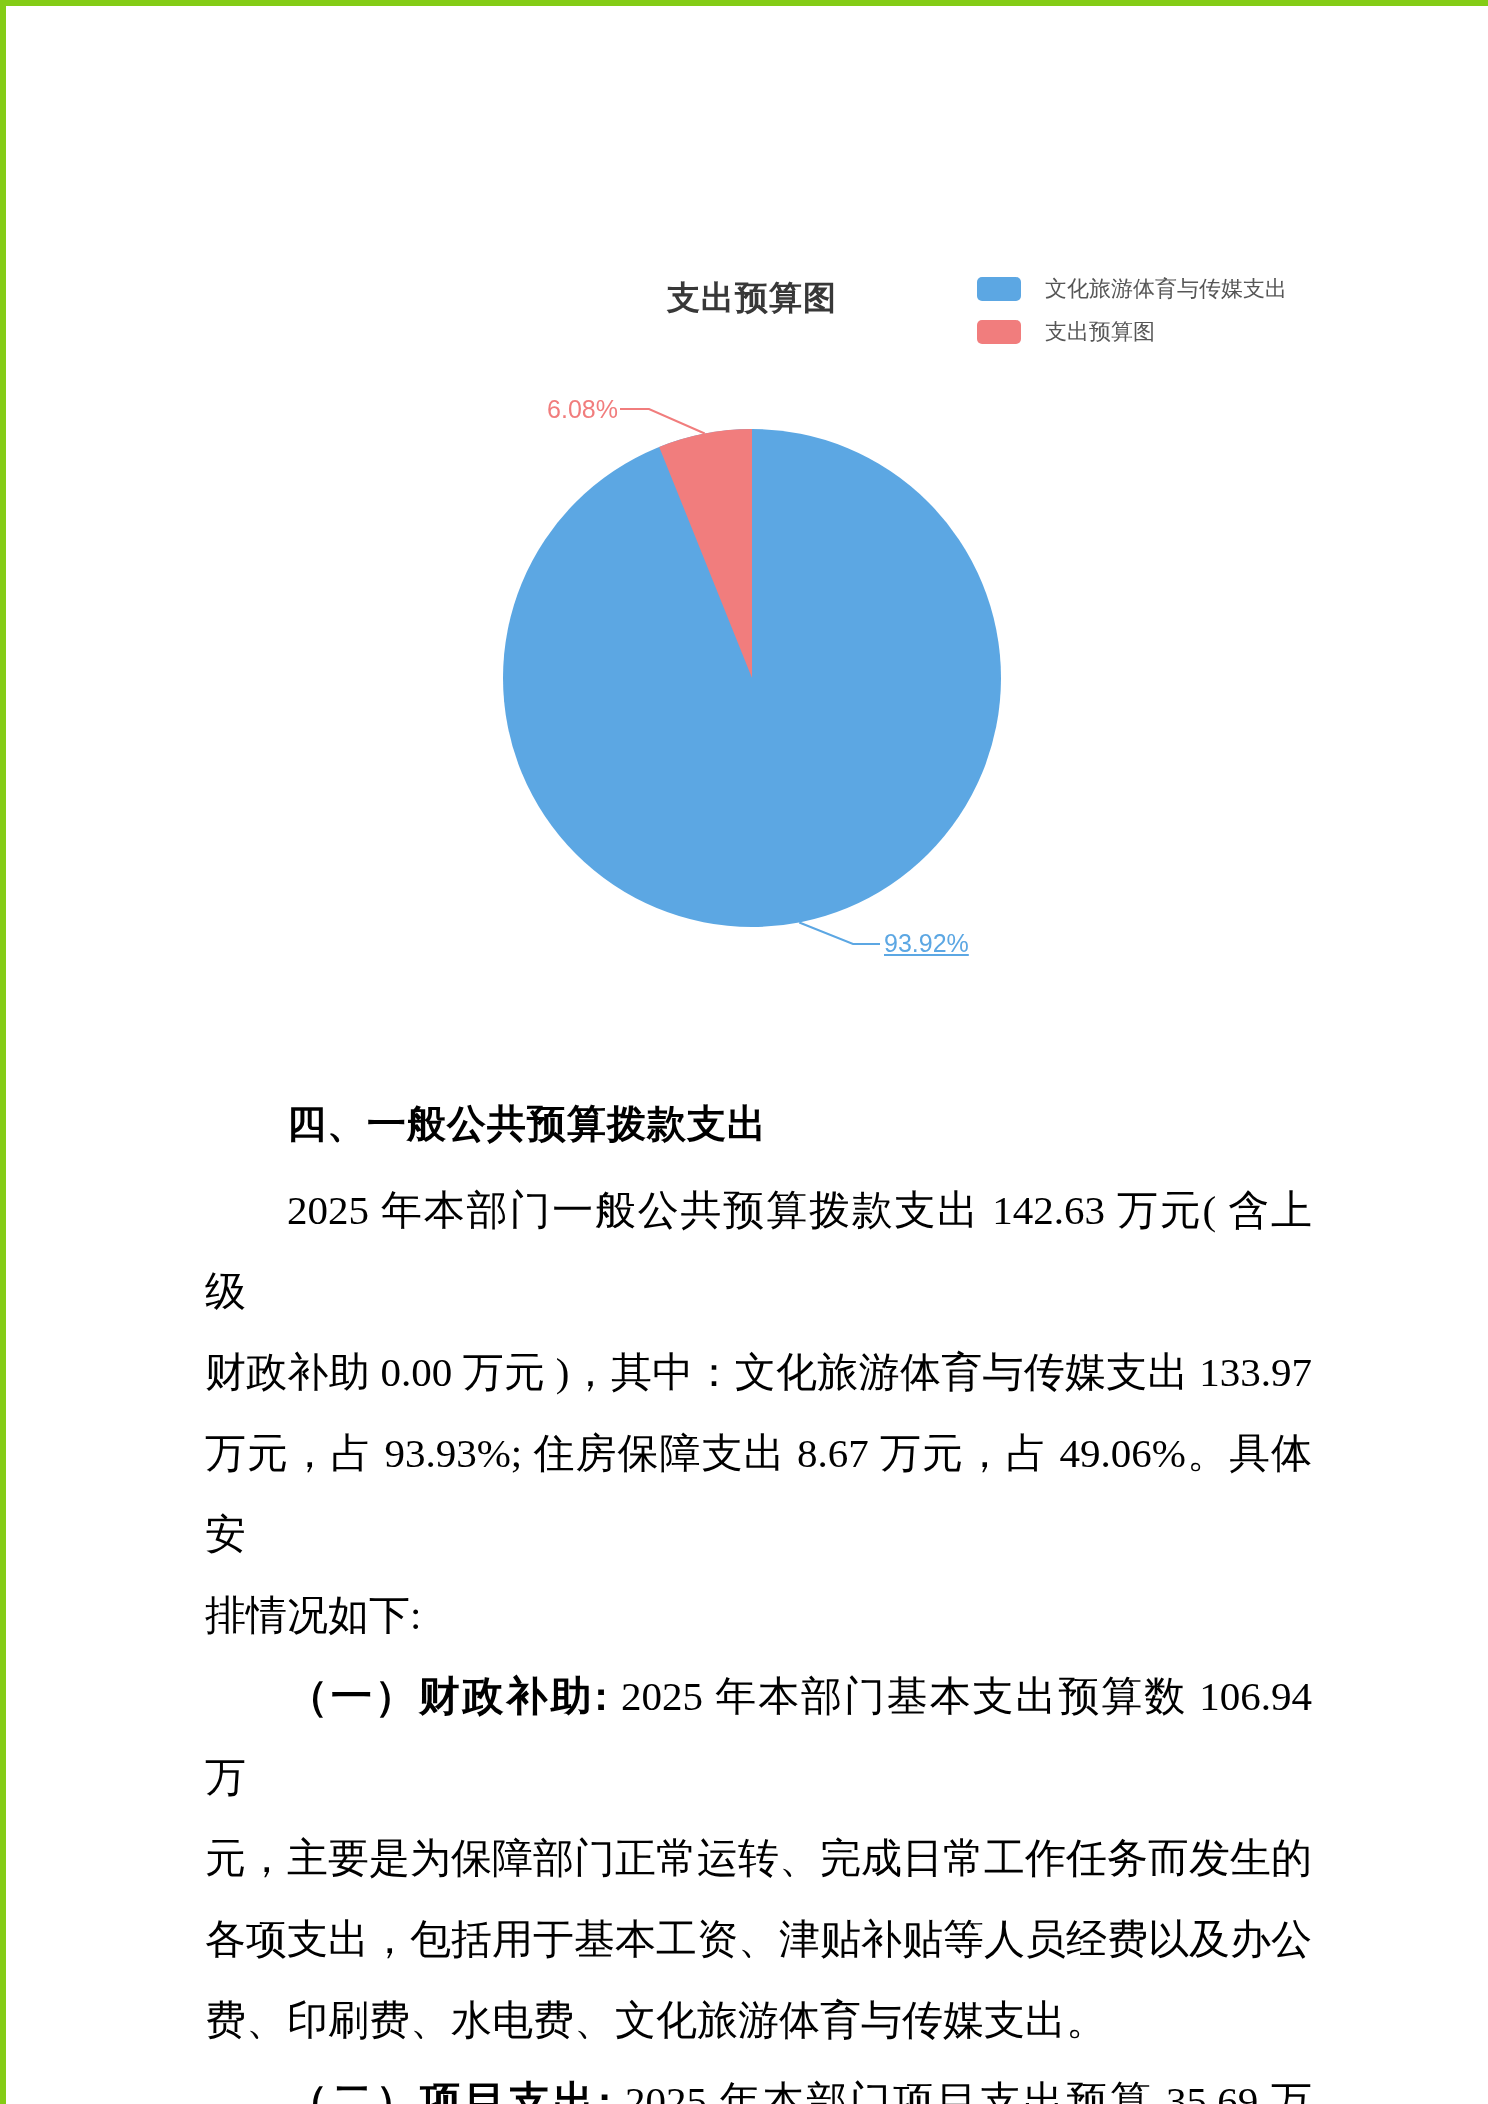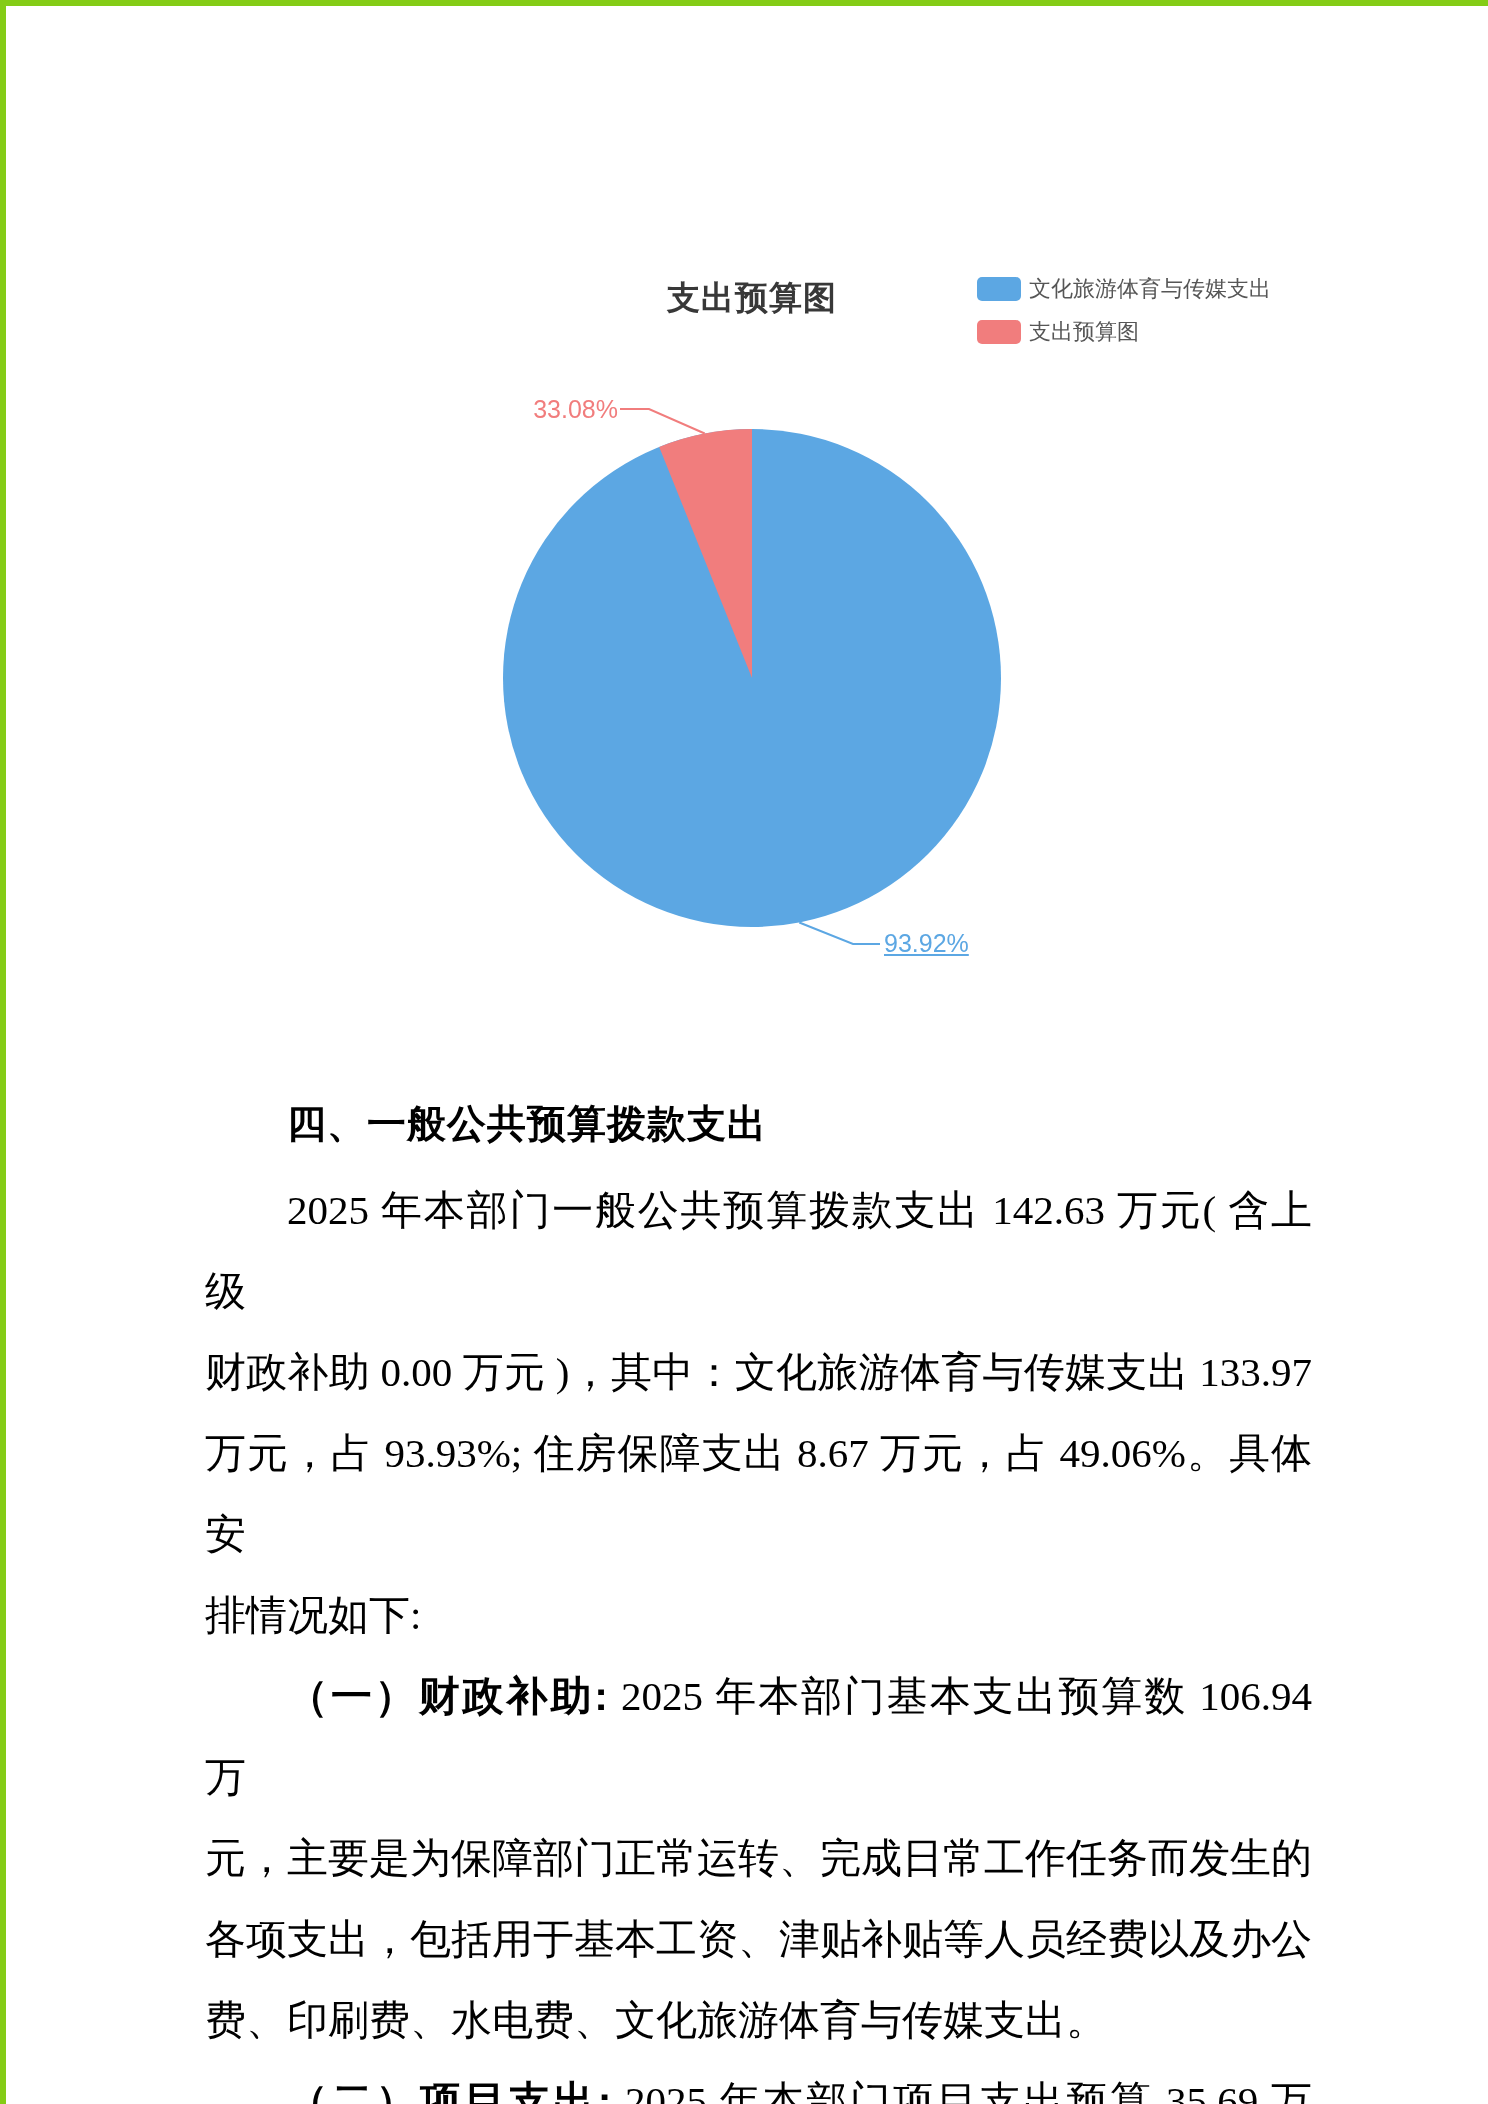--- a/index.html
+++ b/index.html
@@ -16,21 +16,21 @@
     position:absolute;left:746px;top:270px;transform:translateX(-50%);
     font-size:33px;font-weight:bold;color:#383838;letter-spacing:1px;
     white-space:nowrap;
   }
   #legend{
     position:absolute;left:971px;top:271px;
     display:flex;flex-direction:column;gap:19px;
   }
   .legend-row{display:flex;align-items:center;height:24px;}
   .legend-swatch{width:44px;height:24px;border-radius:5px;flex:0 0 auto;}
-  .legend-label{margin-left:8px;font-size:22px;color:#565656;white-space:nowrap;}
+  .legend-label{margin-left:24px;font-size:22px;color:#565656;white-space:nowrap;}
   #pie-svg{position:absolute;left:0;top:0;}
   .pct-label{position:absolute;font-size:25px;line-height:27px;white-space:nowrap;}
   #pct-housing{right:874px;top:390px;text-align:right;}
   #pct-culture{left:878px;top:924px;}
   
   #section-heading{
     position:absolute;left:281px;top:1091px;
     font-size:39px;font-weight:bold;color:#000000;
     letter-spacing:1px;white-space:nowrap;
   }
@@ -62,21 +62,21 @@
     </div>
   </div>
 
   <svg id="pie-svg" width="1486" height="1050" viewBox="0 0 1486 1050">
     <circle id="slice-culture" cx="746" cy="672" r="249" fill="#5CA7E3"></circle>
     <path id="slice-housing" d="M 746 672 L 653.2 440.9 A 249 249 0 0 1 746 423 Z" fill="#F17D7D"></path>
     <polyline id="leader-housing" fill="none" stroke-width="2" points="698.7,427.5 643,403 614,403" stroke="#F17D7D"></polyline>
     <polyline id="leader-culture" fill="none" stroke-width="2" points="793.3,916.5 847,938 874,938" stroke="#5CA7E3"></polyline>
   </svg>
 
-  <div class="pct-label" id="pct-housing" style="color: rgb(241, 125, 125);">33.08%</div>
+  <div class="pct-label" id="pct-housing" style="color: rgb(241, 125, 125);">6.08%</div>
   <div class="pct-label" id="pct-culture" style="color: rgb(92, 167, 227); text-decoration: underline;">93.92%</div>
 
   <div id="section-heading">四、一般公共预算拨款支出</div>
 
   <div id="body-text">
 
   <div class="line indent"><span>2025 年本部门一般公共预算拨款支出 142.63 万元( 含上级</span></div>
       <div class="line"><span>财政补助 0.00 万元 )，其中：文化旅游体育与传媒支出 133.97</span></div>
       <div class="line"><span>万元，占 93.93%; 住房保障支出 8.67 万元，占 49.06%。具体安</span></div>
       <div class="line end"><span>排情况如下:</span></div>

